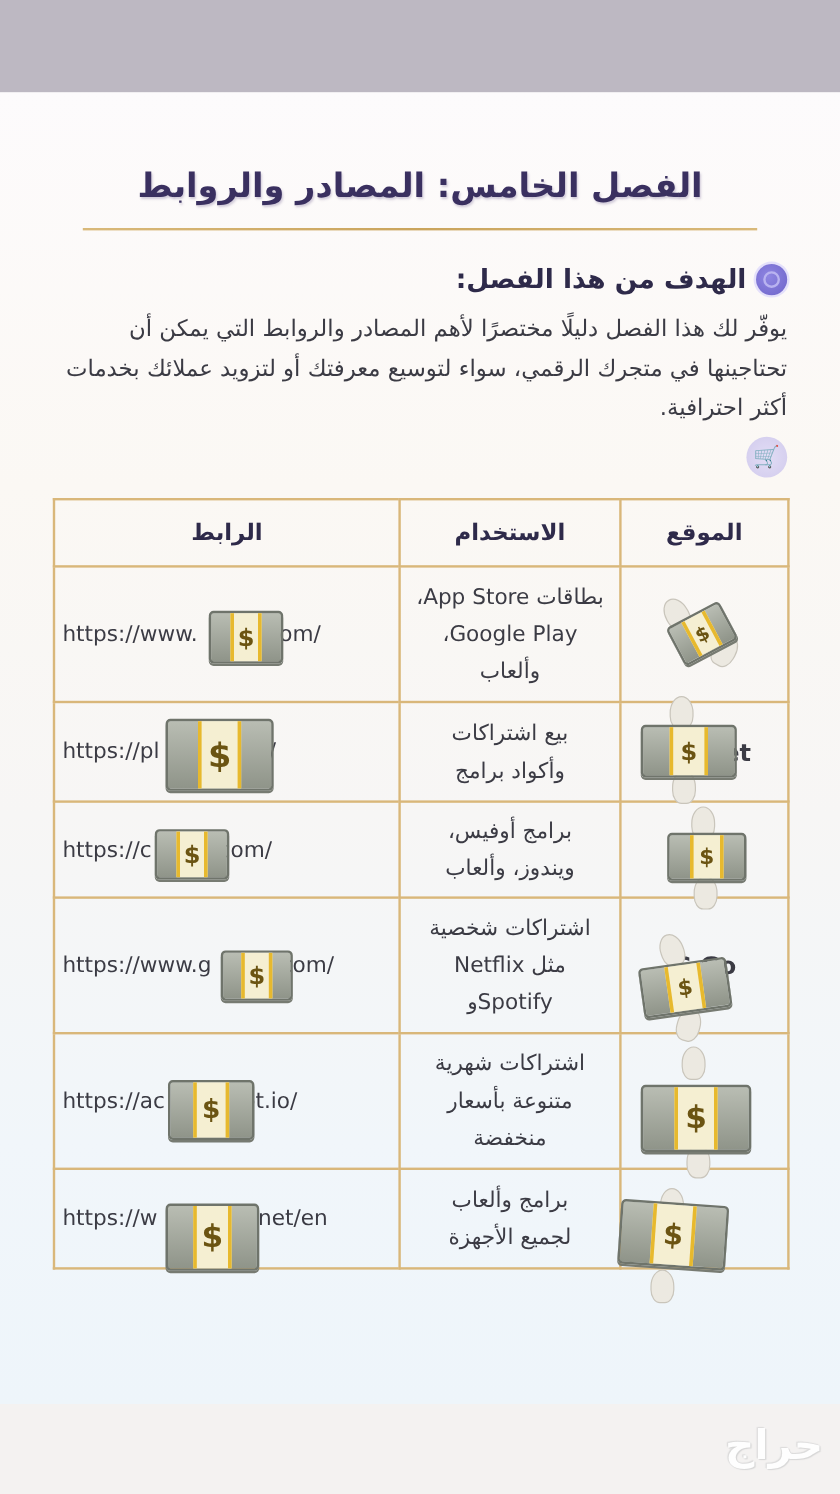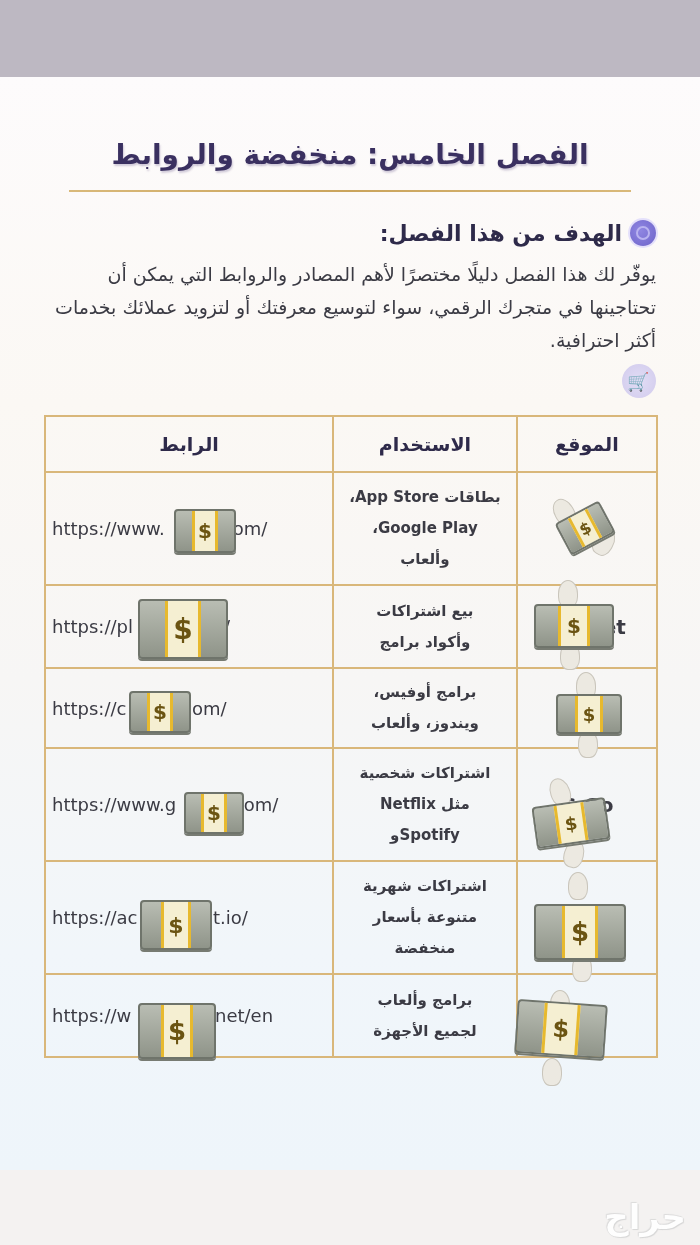--- a/index.html
+++ b/index.html
@@ -14,21 +14,21 @@
   }
   .page {
     position:absolute; left:0; top:77px; width:700px; height:1093px;
     background: linear-gradient(180deg, #fdfbfc 0%, #fbf8f4 30%, #f7f6f5 55%, #f1f6fa 80%, #eef5fa 100%);
   }
   .bottom {
     position:absolute; left:0; top:1170px; width:700px; height:75px;
     background:#f4f2f1;
   }
   .watermark {
-    position:absolute; right:14px; bottom:8px;
+    position:absolute; right:14px; bottom:20px;
     font-size:34px; font-weight:bold; color:#ffffff;
     text-shadow: 0 0 1px #c9c9c9, 1px 1px 1px #d6d6d6, -1px -1px 1px #dcdcdc;
     direction:rtl; letter-spacing:-1px; opacity:0.95;
   }
   .title {
     position:absolute; top:138px; left:70px; width:560px; text-align:center;
     direction:rtl; font-size:28px; font-weight:bold; color:#3a3060;
     text-shadow: 1px 2px 2px rgba(80,60,120,0.25);
   }
   .title-rule {
@@ -70,21 +70,21 @@
     border:2px solid #d9b77a; text-align:center; vertical-align:middle;
     color:#3b3b44;
   }
   table.stores th {
     height:52px; font-size:19px; font-weight:bold; color:#2e2a4a;border-radius:13px;
   }
   .col-site { width:126px; }
   .col-use { width:166px; }
   .col-link { width:263px; }
   td.site { font-size:20px; font-weight:bold; color:#2f2870; position:relative; }
-  td.use { font-size:15px; line-height:31px;font-weight:bold; }
+  td.use { font-size:18px; line-height:31px; }
   td.link { font-size:18px; text-align:left !important; padding-left:6px; direction:ltr; position:relative; white-space:nowrap; }
   .r1 { height:113px; } .r2 { height:83px; } .r3 { height:80px;margin-left:44px; }
   .r4 { height:113px; } .r5 { height:113px; } .r6 { height:83px; }
 
   
   .money {
     position:absolute; display:flex; align-items:center; justify-content:center;
     background:linear-gradient(180deg,#b9bdb3,#8f9489);
     border:2px solid #6f746b; border-radius:4px;
     box-shadow:0 2px 0 #777b72;
@@ -102,21 +102,21 @@
 </style>
 </head>
 <body>
 
 <div class="topbar"></div>
 <div class="page"></div>
 <div class="bottom">
   <div class="watermark">حراج</div>
 </div>
 
-<div class="title">الفصل الخامس: منخفضة والروابط</div>
+<div class="title">الفصل الخامس: المصادر والروابط</div>
 <div class="title-rule"></div>
 
 <div class="goal-heading">
   <span class="goal-icon">
       <span class="inner"></span>
     </span>
   <span>الهدف من هذا الفصل:</span>
 </div>
 <div class="para">يوفّر لك هذا الفصل دليلًا مختصرًا لأهم المصادر والروابط التي يمكن أن تحتاجينها في متجرك الرقمي، سواء لتوسيع معرفتك أو لتزويد عملائك بخدمات أكثر احترافية.</div>
 

